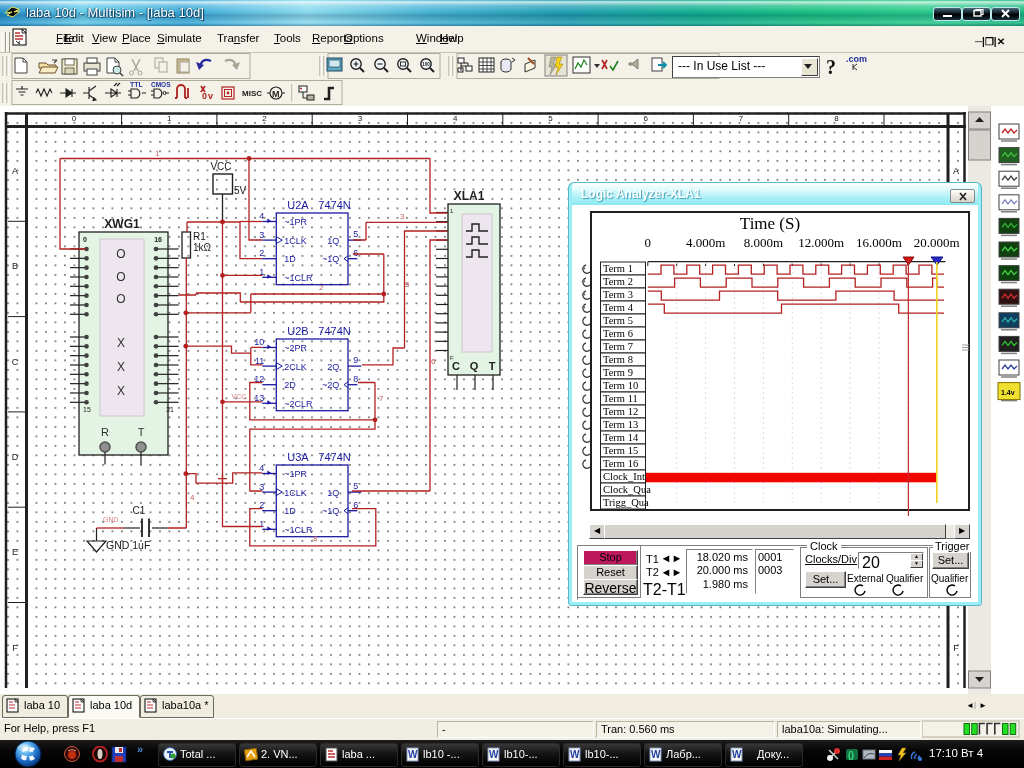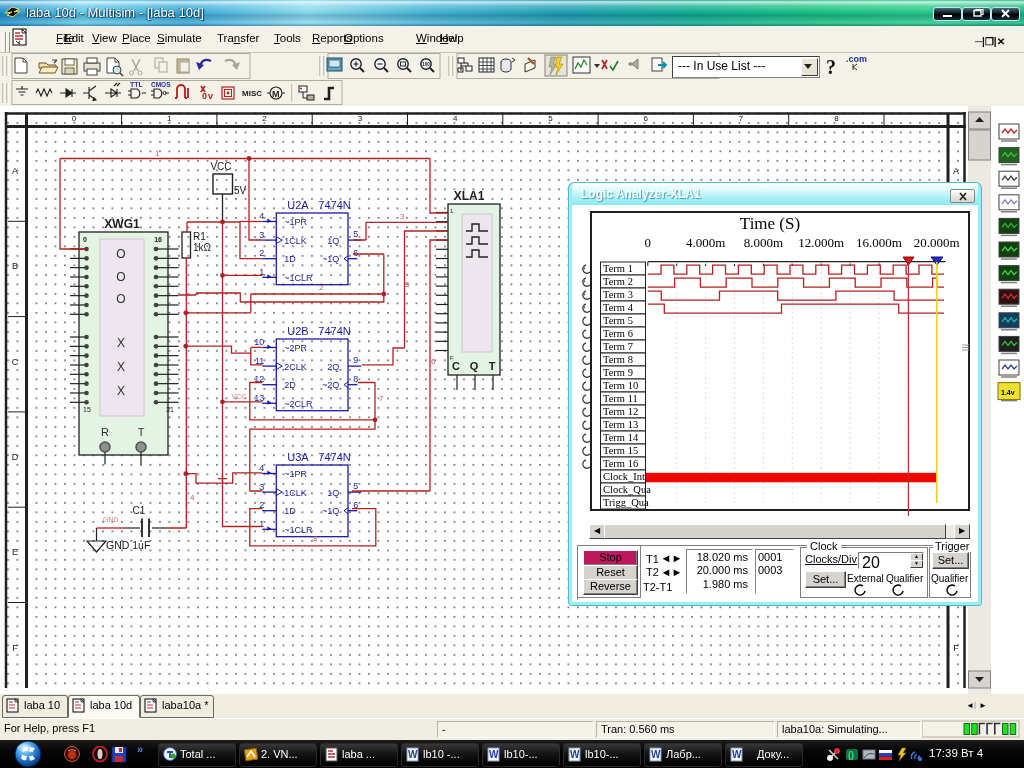--- a/index.html
+++ b/index.html
@@ -711,26 +711,26 @@
 <div class="abs" style="left: 954px; top: 524px; width: 14px; height: 13px; background: rgb(214, 211, 206); border-width: 1px; border-style: solid; border-color: rgb(255, 255, 255) rgb(64, 64, 64) rgb(64, 64, 64) rgb(255, 255, 255); border-image: initial; font-size: 8px; text-align: center; line-height: 12px;">▶</div>
 <div class="abs" style="left: 604px; top: 524px; width: 340px; height: 13px; background: rgb(214, 211, 206); border-width: 1px; border-style: solid; border-color: rgb(255, 255, 255) rgb(64, 64, 64) rgb(64, 64, 64) rgb(255, 255, 255); border-image: initial;"></div>
 <div class="abs" style="left: 577px; top: 545px; width: 391px; height: 53px; border-width: 1px; border-style: solid; border-color: rgb(128, 128, 128) rgb(255, 255, 255) rgb(255, 255, 255) rgb(128, 128, 128); border-image: initial;"></div>
 <div class="abs" style="left: 578px; top: 546px; width: 62px; height: 51px; border-width: 0px 1px 1px 0px; border-right-style: solid; border-bottom-style: solid; border-image: initial; border-top-style: initial; border-top-color: initial; border-left-style: initial; border-left-color: initial; border-bottom-color: rgb(128, 128, 128); border-right-color: rgb(128, 128, 128);"></div>
 <div class="abs" style="left: 583px; top: 550px; width: 53px; height: 14px; background: #be185d; border-width: 1px; border-style: solid; border-color: rgb(255, 255, 255) rgb(64, 64, 64) rgb(64, 64, 64) rgb(255, 255, 255); border-image: initial; box-shadow: rgb(128, 128, 128) -1px -1px 0px inset; font-size: 11px; text-align: center; color: rgb(0, 0, 0);">
     <div style="margin-top:0px">Stop</div>
   </div>
 <div class="abs" style="left: 583px; top: 565px; width: 53px; height: 14px; background: rgb(214, 211, 206); border-width: 1px; border-style: solid; border-color: rgb(255, 255, 255) rgb(64, 64, 64) rgb(64, 64, 64) rgb(255, 255, 255); border-image: initial; box-shadow: rgb(128, 128, 128) -1px -1px 0px inset; font-size: 11px; text-align: center; color: rgb(0, 0, 0);">
     <div style="margin-top:0px">Reset</div>
   </div>
-<div class="abs" style="left: 583px; top: 579px; width: 53px; height: 14px; background: rgb(214, 211, 206); border-width: 1px; border-style: solid; border-color: rgb(255, 255, 255) rgb(64, 64, 64) rgb(64, 64, 64) rgb(255, 255, 255); border-image: initial; box-shadow: rgb(128, 128, 128) -1px -1px 0px inset; font-size: 11px; text-align: center; color: rgb(0, 0, 0);">
+<div class="abs" style="left: 583px; top: 579px; width: 53px; height: 14px; background: rgb(214, 211, 206); border-width: 1px; border-style: solid; border-color: rgb(255, 255, 255) rgb(64, 64, 64) rgb(64, 64, 64) rgb(255, 255, 255); border-image: initial; box-shadow: rgb(128, 128, 128) -1px -1px 0px inset; font-size: 14px; text-align: center; color: rgb(0, 0, 0);">
     <div style="margin-top:0px">Reverse</div>
   </div>
 <div class="abs" style="left: 646px; top: 552.5px; font-size: 11px; color: rgb(0, 0, 0);">T1</div>
 <div class="abs" style="left: 646px; top: 566px; font-size: 11px; color: rgb(0, 0, 0);">T2</div>
-<div class="abs" style="left: 643px; top: 581px; font-size: 11px; color: rgb(0, 0, 0);">T2-T1</div>
+<div class="abs" style="left: 643px; top: 581px; font-size: 16px; color: rgb(0, 0, 0);">T2-T1</div>
 <div class="abs" style="left: 660px; top: 552px; width: 12px; height: 12px; font-size: 11px; font-weight: bold; text-align: center; line-height: 12px; color: rgb(0, 0, 0);">◄</div>
 <div class="abs" style="left: 671px; top: 552px; width: 12px; height: 12px; font-size: 11px; font-weight: bold; text-align: center; line-height: 12px; color: rgb(0, 0, 0);">►</div>
 <div class="abs" style="left: 660px; top: 566px; width: 12px; height: 12px; font-size: 11px; font-weight: bold; text-align: center; line-height: 12px; color: rgb(0, 0, 0);">◄</div>
 <div class="abs" style="left: 671px; top: 566px; width: 12px; height: 12px; font-size: 11px; font-weight: bold; text-align: center; line-height: 12px; color: rgb(0, 0, 0);">►</div>
 <div class="abs" style="left: 686px; top: 549px; width: 65px; height: 43px; background: rgb(255, 255, 255); border-width: 1px; border-style: solid; border-color: rgb(128, 128, 128) rgb(255, 255, 255) rgb(255, 255, 255) rgb(128, 128, 128); border-image: initial;"></div>
 <div class="abs" style="left: 688px; top: 551px; width: 60px; text-align: right; font-size: 11px; color: rgb(0, 0, 0);">18.020 ms</div>
 <div class="abs" style="left: 688px; top: 564px; width: 60px; text-align: right; font-size: 11px; color: rgb(0, 0, 0);">20.000 ms</div>
 <div class="abs" style="left: 688px; top: 578px; width: 60px; text-align: right; font-size: 11px; color: rgb(0, 0, 0);">1.980 ms</div>
 <div class="abs" style="left: 755px; top: 549px; width: 37px; height: 43px; background: rgb(255, 255, 255); border-width: 1px; border-style: solid; border-color: rgb(128, 128, 128) rgb(255, 255, 255) rgb(255, 255, 255) rgb(128, 128, 128); border-image: initial;"></div>
 <div class="abs" style="left: 758px; top: 551px; font-size: 11px; color: rgb(0, 0, 0);">0001</div>
@@ -915,13 +915,13 @@
     <rect x="1" y="6.3" width="13" height="3.3" fill="#2040c0"></rect>
     <rect x="1" y="9.6" width="13" height="3.4" fill="#d02020"></rect>
   </svg>
 <svg width="15" height="15" style="position: absolute; left: 894px; top: 747px;">
     <path d="M8 1 l-4 7 h3 l-2 6 7 -8 h-3 l3 -5 z" fill="#f0c020" stroke="#907010" stroke-width=".5"></path>
   </svg>
 <svg width="15" height="15" style="position: absolute; left: 909px; top: 747px;">
     <path d="M3 12 q-2 -5 3 -7 M6 12 q-1 -3 2 -5 M9 12 q0 -2 2 -3" stroke="#3878d8" fill="none" stroke-width="1.4"></path>
     <circle cx="11" cy="12" r="2" fill="#3878d8"></circle>
   </svg>
-<div class="abs" style="left: 929px; top: 747px; color: rgb(255, 255, 255); font-size: 11.5px;">17:39 Вт 4</div>
+<div class="abs" style="left: 929px; top: 747px; color: rgb(255, 255, 255); font-size: 11.5px;">17:10 Вт 4</div>
 
 </body></html>

